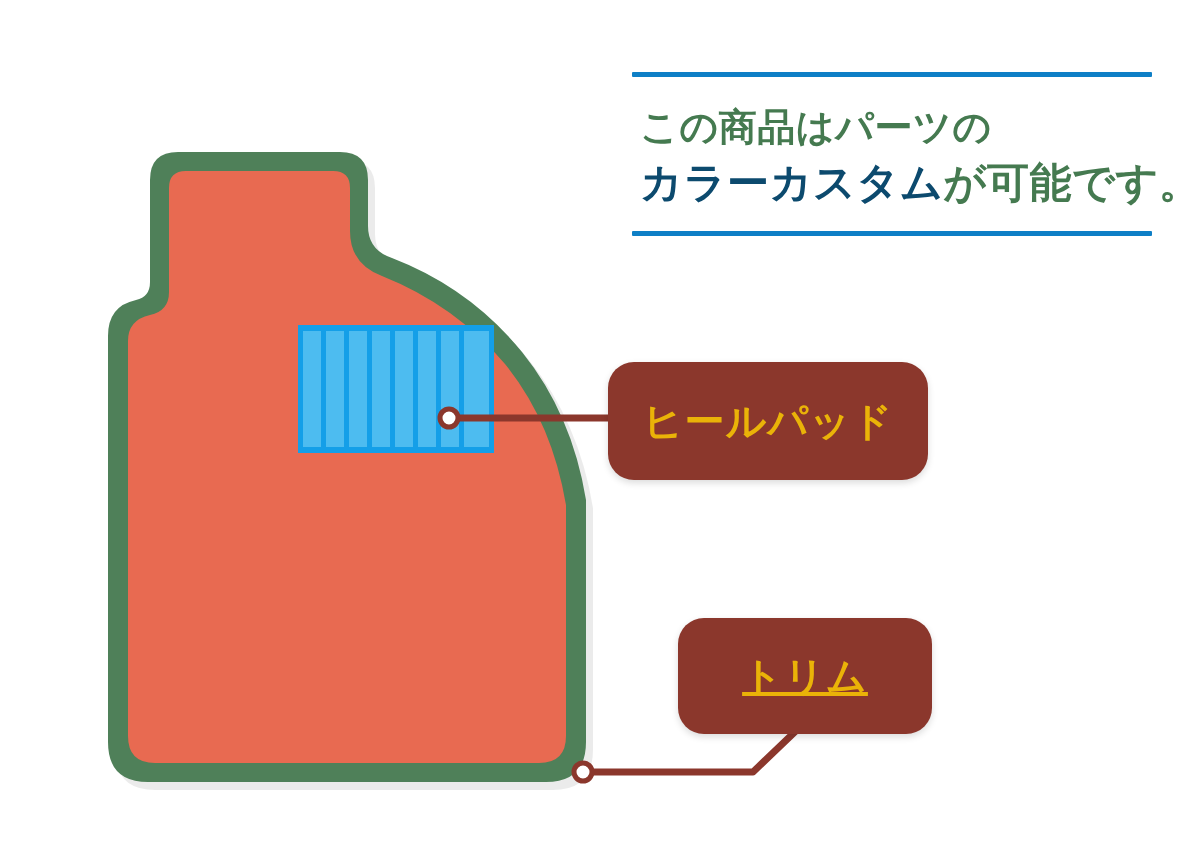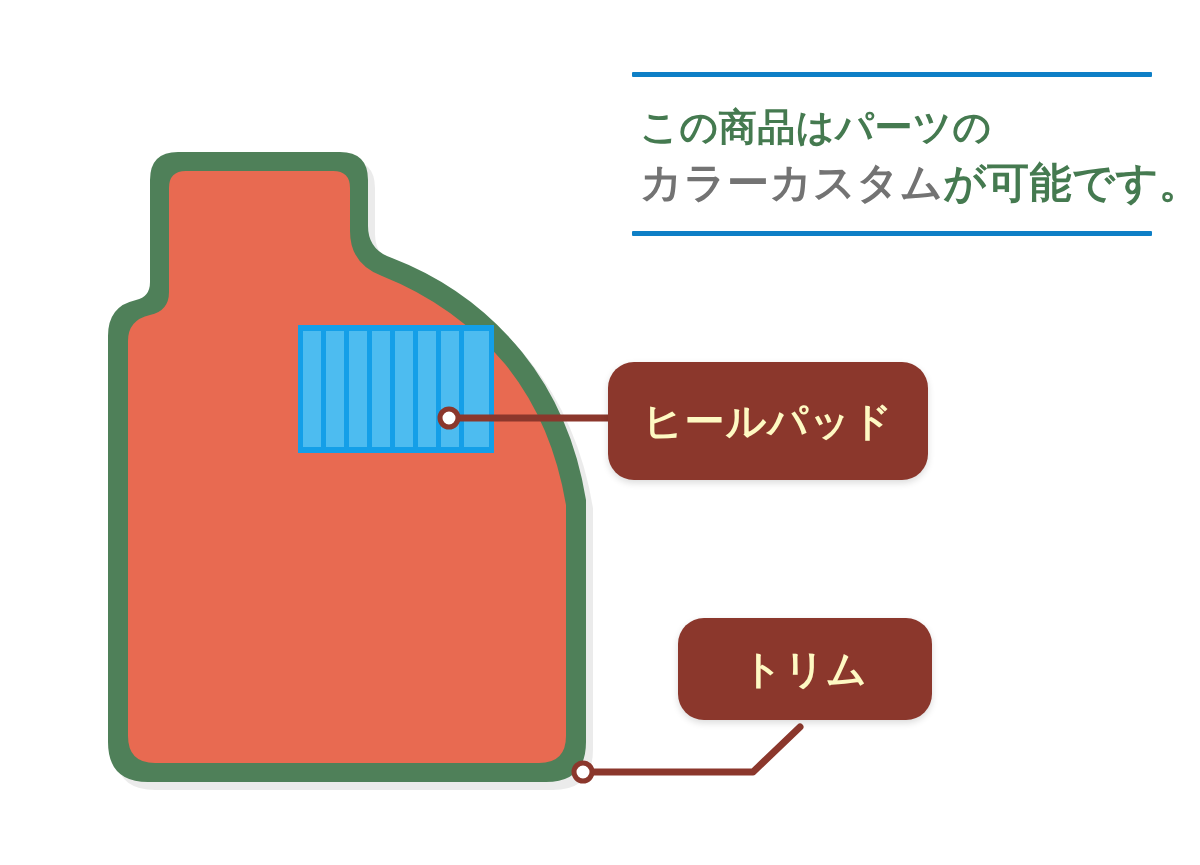--- a/index.html
+++ b/index.html
@@ -45,62 +45,63 @@
     white-space: nowrap;
   }
   .headline-line {
     display: block;
   }
   .headline-line.second {
     font-size: 42px;
     margin-top: 4px;
   }
   .hl-red {
-    color: #737373;
+    color: #0c4a6e;
   }
   .hl-green {
     color: #457a50;
   }
 
   
   #mat-svg {
     position: absolute;
     left: 0;
     top: 0;
   }
 
   
   .callout {
     position: absolute;
     background: #8b372c;
     border-radius: 26px;
     display: flex;
     align-items: center;
     justify-content: center;
-    color: #fef9c3;
+    color: #eab308;
     font-weight: bold;
     box-shadow: 0 3px 7px rgba(0,0,0,0.14);
   }
   .callout-label {
     font-size: 40px;
     letter-spacing: 1px;
     line-height: 1;
     white-space: nowrap;
   }
   #callout-heelpad {
     left: 608px;
     top: 362px;
     width: 320px;
     height: 118px;
   }
   #callout-trim {
     left: 678px;
     top: 618px;
     width: 254px;
-    height: 102px;
+    height: 116px;
+    text-decoration: underline;
   }
 </style>
 </head>
 <body>
 
 <div id="stage">
 
   <svg id="mat-svg" width="1200" height="865" viewBox="0 0 1200 865">
     <defs>
 

